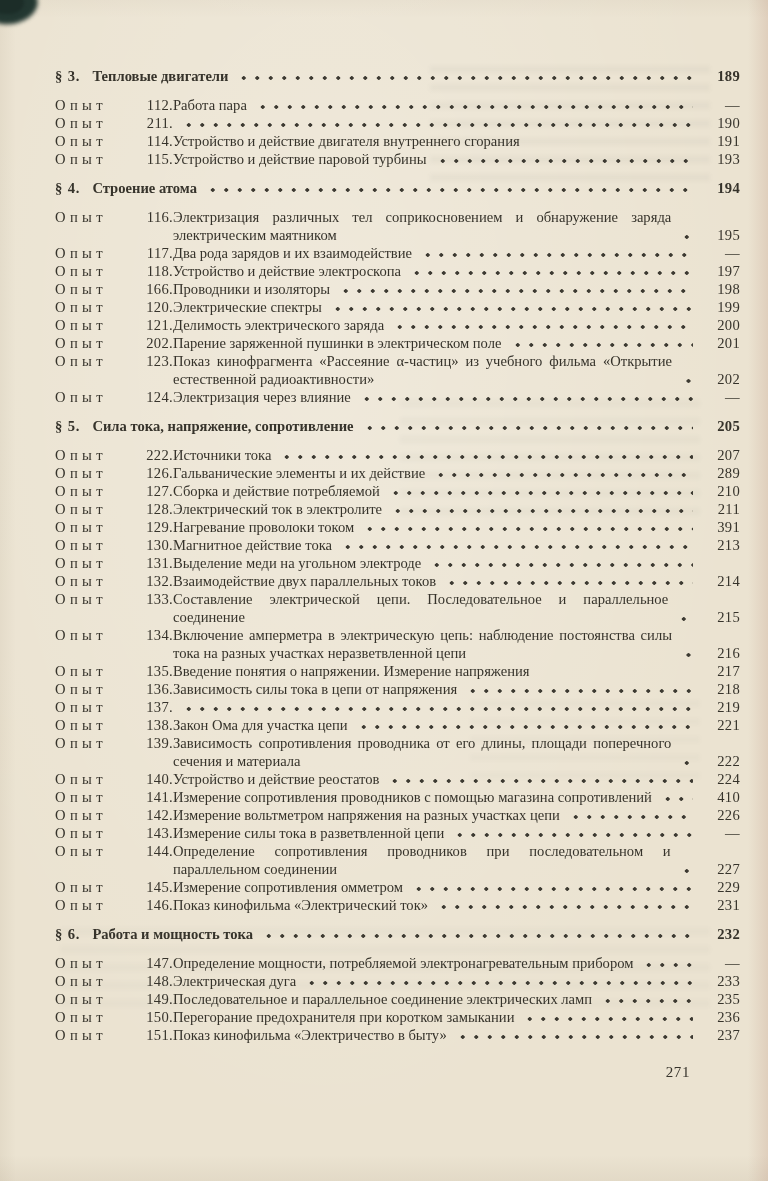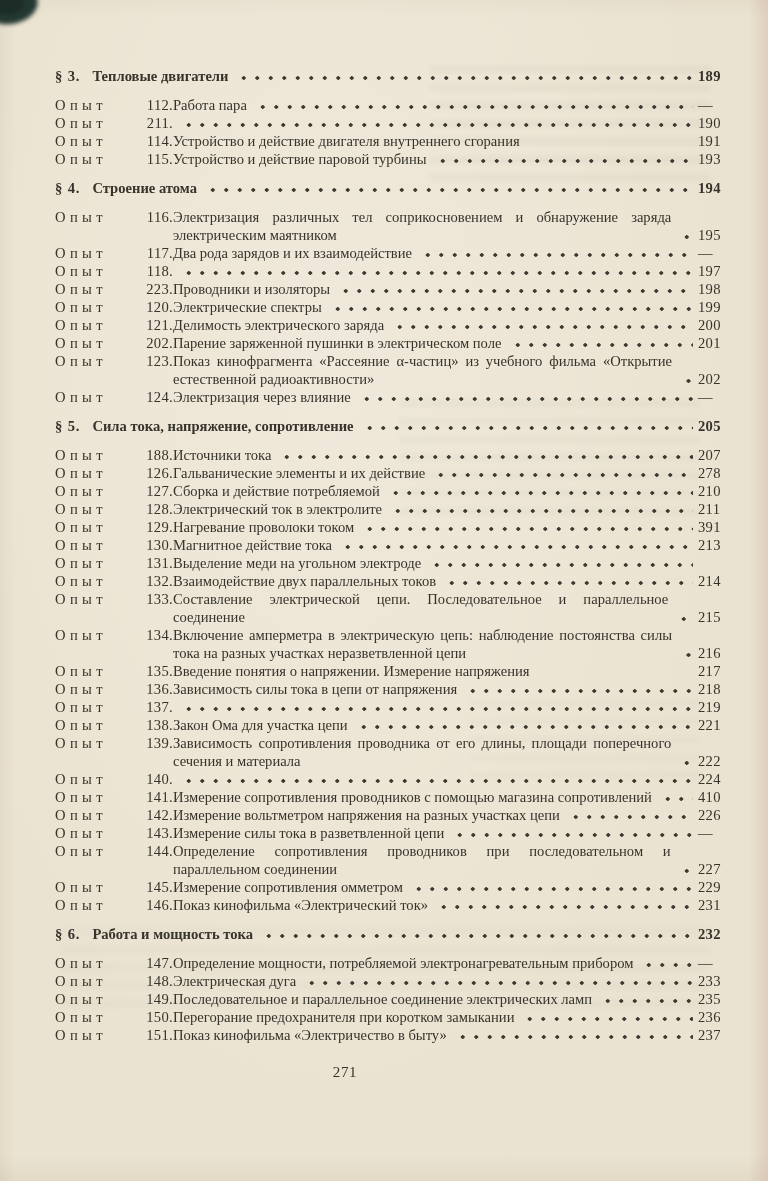--- a/index.html
+++ b/index.html
@@ -63,33 +63,33 @@
     flex:1 1 18px;height:18px;min-width:14px;
     margin:0 5px 0 7px;
     background-image:radial-gradient(circle, #3d3a32 1.55px, rgba(0,0,0,0) 1.9px);
     background-size:13.5px 4px;
     background-repeat:repeat-x;
     background-position:left 2px bottom 5px;
     align-self:flex-end;
   }
   .row .leader.no-dots{background:none;}
   .row .pg{
-    flex:0 0 42px;align-self:flex-end;
+    flex:0 0 42px;text-align:right;align-self:flex-end;
     letter-spacing:.02em;
     font-family:Liberation Serif, serif;
   }
   .row.section{font-weight:bold;margin:11px 0;}
   .row.section .lbl{flex:0 0 auto;margin-right:12px;}
   .row.section .word{letter-spacing:.06em;}
 
   .folio{
     position:relative;
     margin-top:20px;
     padding-right:78px;
-    text-align:center;
+    text-align:right;
     font-size:15px;
     letter-spacing:.04em;
   }
 </style>
 </head>
 <body>
 
 <div class="sheet">
   <div class="corner-stain"></div>
   <div class="corner-stain2"></div>
@@ -168,27 +168,28 @@
     </span>
     <span class="title">Два рода зарядов и их взаимодействие</span>
     <span class="leader"></span>
     <span class="pg">—</span>
   </div>
       <div class="row exp">
     <span class="lbl">
       <span class="word">Опыт</span>
       <span class="num">118.</span>
     </span>
+    <span class="title">Устройство и действие электроскопа</span>
     <span class="leader"></span>
     <span class="pg">197</span>
   </div>
       <div class="row exp">
     <span class="lbl">
       <span class="word">Опыт</span>
-      <span class="num">223.</span>
+      <span class="num">166.</span>
     </span>
     <span class="title">Проводники и изоляторы</span>
     <span class="leader"></span>
     <span class="pg">198</span>
   </div>
       <div class="row exp">
     <span class="lbl">
       <span class="word">Опыт</span>
       <span class="num">120.</span>
     </span>
@@ -237,34 +238,34 @@
       <span class="word">§ 5.</span>
 
     </span>
     <span class="title">Сила тока, напряжение, сопротивление</span>
     <span class="leader"></span>
     <span class="pg">205</span>
   </div>
       <div class="row exp">
     <span class="lbl">
       <span class="word">Опыт</span>
-      <span class="num">188.</span>
+      <span class="num">222.</span>
     </span>
     <span class="title">Источники тока</span>
     <span class="leader"></span>
     <span class="pg">207</span>
   </div>
       <div class="row exp">
     <span class="lbl">
       <span class="word">Опыт</span>
       <span class="num">126.</span>
     </span>
     <span class="title">Гальванические элементы и их действие</span>
     <span class="leader"></span>
-    <span class="pg">278</span>
+    <span class="pg">289</span>
   </div>
       <div class="row exp">
     <span class="lbl">
       <span class="word">Опыт</span>
       <span class="num">127.</span>
     </span>
     <span class="title">Сборка и действие потребляемой</span>
     <span class="leader"></span>
     <span class="pg">210</span>
   </div>
@@ -373,20 +374,21 @@
     </span>
     <span class="title">Зависимость сопротивления проводника от его длины, площади поперечного сечения и материала</span>
     <span class="leader"></span>
     <span class="pg">222</span>
   </div>
       <div class="row exp">
     <span class="lbl">
       <span class="word">Опыт</span>
       <span class="num">140.</span>
     </span>
+    <span class="title">Устройство и действие реостатов</span>
     <span class="leader"></span>
     <span class="pg">224</span>
   </div>
       <div class="row exp">
     <span class="lbl">
       <span class="word">Опыт</span>
       <span class="num">141.</span>
     </span>
     <span class="title">Измерение сопротивления проводников с помощью магазина сопротивлений</span>
     <span class="leader"></span>

